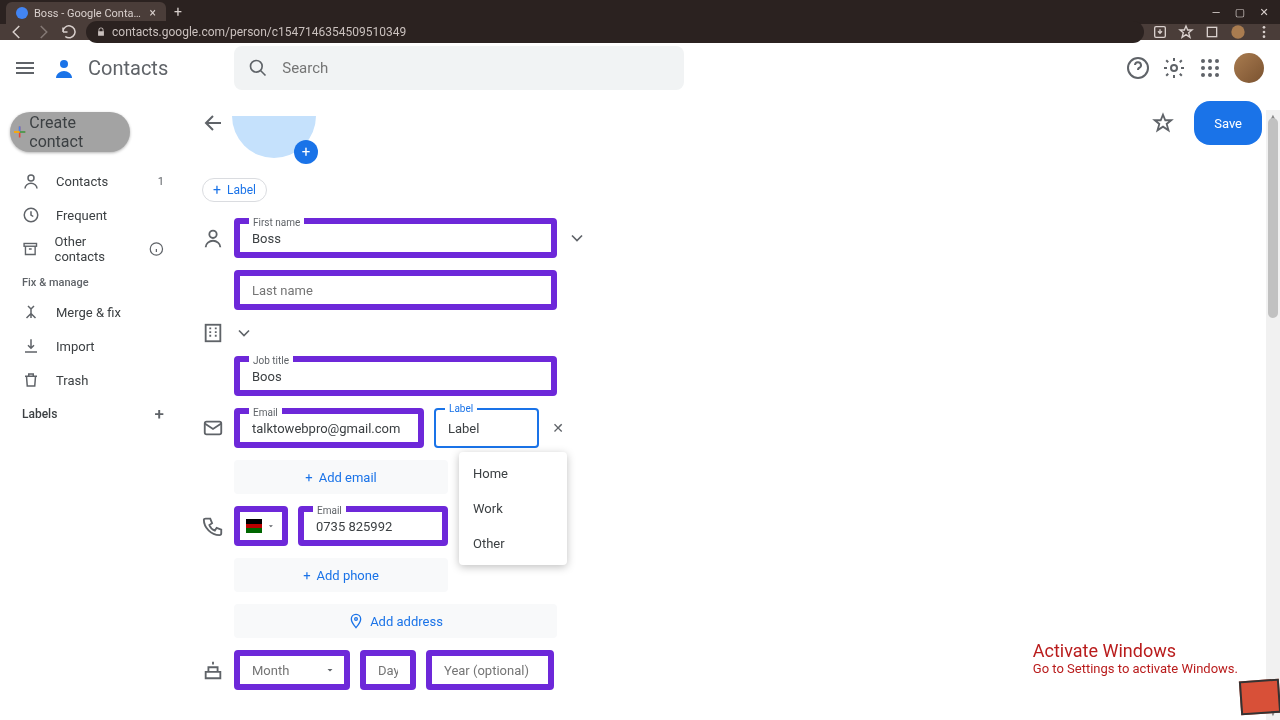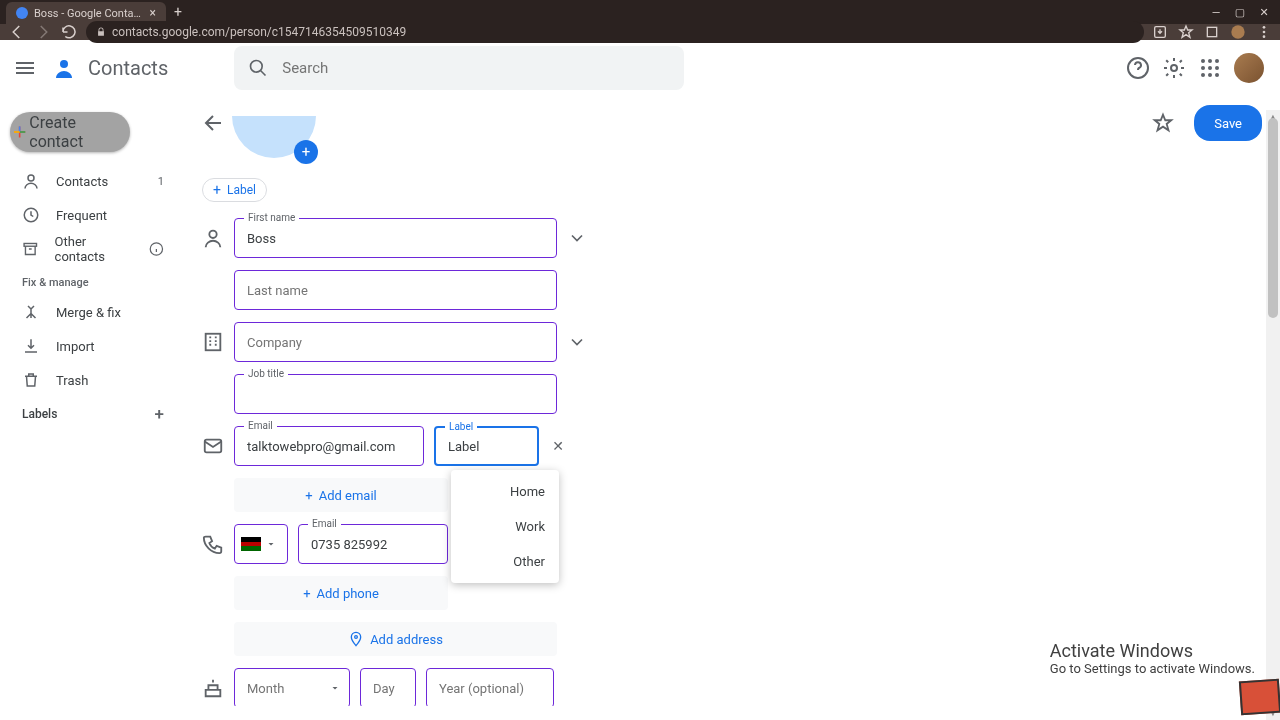--- a/index.html
+++ b/index.html
@@ -45,51 +45,51 @@
   .side-section { font-size: 11px; color: #5f6368; padding: 10px 0 6px 22px; font-weight: 500; }
   .labels-row { display: flex; align-items: center; padding: 0 14px 0 22px; height: 34px; }
   .labels-row span { font-size: 12px; font-weight: 500; color: #3c4043; }
   .labels-row .plus { margin-left: auto; font-size: 17px; color: #5f6368; cursor: pointer; }
 
   
   .main { flex: 1; padding: 0 18px 0 24px; overflow-y: auto; position: relative; }
   .topbar { display: flex; align-items: center; gap: 12px; height: 54px; }
   .back-arrow { width: 24px; height: 24px; color: #5f6368; cursor: pointer; }
   .star { margin-left: auto; width: 22px; color: #5f6368; cursor: pointer; }
-  .save-btn { background: #1a73e8; color: #fff; border: none; border-radius: 16px; height: 36px; padding: 0 20px; font-size: 13px; cursor: pointer; margin-left: 8px; }
+  .save-btn { background: #1a73e8; color: #fff; border: none; border-radius: 16px; height: 44px; padding: 0 20px; font-size: 13px; cursor: pointer; margin-left: 8px; }
 
   .avatar-circle { position: relative; width: 84px; height: 8px; margin-left: 30px; overflow: visible; }
   .avatar-circle::before { content:''; position:absolute; left:0; bottom:0; width:84px; height:42px; background:#c5e1fc; border-radius:0 0 42px 42px; }
   .avatar-add { position:absolute; right:-2px; bottom:-6px; width:24px; height:24px; background:#1a73e8; border-radius:50%; display:flex; align-items:center; justify-content:center; color:#fff; font-size:15px; }
 
   .label-chip { margin: 20px 0 16px 0; display:inline-flex; align-items:center; gap:6px; border:1px solid #dadce0; border-radius:12px; height:24px; padding:0 10px; font-size:12px; color:#1a73e8; cursor:pointer; }
 
   .form { max-width: 580px; }
   .row { display:flex; align-items:center; gap:10px; margin-bottom:12px; }
   .row-icon { width:22px; color:#5f6368; display:flex; justify-content:center; }
-  .field { position:relative; border:1px solid #6d28d9; border-radius:4px; height:40px; flex:1; display:flex; align-items:center; }
+  .field { position:relative; border:6px solid #6d28d9; border-radius:4px; height:40px; flex:1; display:flex; align-items:center; }
   .field input { border:none; outline:none; width:100%; padding:0 12px; font-size:13px; color:#3c4043; background:transparent; }
   .field .float-label { position:absolute; top:-7px; left:9px; background:#fff; padding:0 4px; font-size:10px; color:#5f6368; }
   .field.focused { border:2px solid #1a73e8; }
   .field.focused .float-label { color:#1a73e8; }
   .expand { width:20px; color:#5f6368; cursor:pointer; }
   .remove-x { width:18px; color:#5f6368; cursor:pointer; font-size:14px; text-align:center; }
 
   .add-link { display:flex; align-items:center; justify-content:center; gap:6px; height:34px; border:1px solid transparent; border-radius:4px; background:#f8f9fa; color:#1a73e8; font-size:13px; cursor:pointer; margin-bottom:12px; margin-left:32px; width:323px; }
   .add-link.addr { width:323px; }
   .country-flag { width:20px; height:14px; background:linear-gradient(to bottom,#000 33%,#b00 33% 66%,#060 66%); position:relative; }
 
   .dropdown { position:absolute; background:#fff; border-radius:4px; box-shadow:0 2px 8px rgba(0,0,0,.25); width:108px; padding:4px 0; z-index:100; }
   .dropdown-item { padding:10px 14px; font-size:13px; color:#3c4043; cursor:pointer; }
 
   .scrollbar { position:absolute; right:0; top:110px; width:14px; height:calc(720px - 110px); background:#f1f1f1; }
   .scroll-thumb { position:absolute; right:2px; width:10px; height:200px; top:8px; background:#c1c1c1; border-radius:5px; }
   .scroll-arrow { position:absolute; right:2px; width:10px; font-size:9px; text-align:center; color:#888; }
 
-  .watermark { position:absolute; right:25px; bottom:44px; color:#404040; }
+  .watermark { position:absolute; right:42px; bottom:44px; color:#b91c1c; }
   .watermark h3 { font-size:18px; font-weight:400; }
   .watermark p { font-size:13px; }
   .sticker { position:absolute; right:0; bottom:6px; width:40px; height:34px; background:#d85038; transform:rotate(-4deg); border:2px solid #333; }
 
   svg { width:100%; height:100%; }
 </style>
 </head>
 <body>
 
 <div class="titlebar">
@@ -306,52 +306,50 @@
         </div>
       </div>
 
       <div class="row">
         <div class="row-icon">
             <svg viewBox="0 0 24 24" fill="none" stroke="#5f6368" stroke-width="2">
               <rect x="4" y="3" width="16" height="18"></rect>
               <path d="M8 7h2M14 7h2M8 11h2M14 11h2M8 15h2M14 15h2"></path>
             </svg>
           </div>
-        <div class="field" style="max-width:323px">
-          <input placeholder="Company" style="">
-        </div>
         <svg class="expand" viewBox="0 0 24 24" fill="none" stroke="#5f6368" stroke-width="2">
             <path d="M6 9l6 6 6-6"></path>
           </svg>
       </div>
       <div class="row">
         <div class="row-icon"></div>
         <div class="field" style="max-width:323px">
           <span class="float-label">Job title</span>
+          <input value="Boos" style="">
         </div>
       </div>
 
       <div class="row" style="position:relative">
         <div class="row-icon">
             <svg viewBox="0 0 24 24" fill="none" stroke="#5f6368" stroke-width="2">
               <rect x="3" y="5" width="18" height="14" rx="2"></rect>
               <path d="M3 7l9 6 9-6"></path>
             </svg>
           </div>
         <div class="field" style="width:190px;flex:none">
           <span class="float-label">Email</span>
           <input value="talktowebpro@gmail.com" style="">
         </div>
         <div class="field focused" style="width:105px;flex:none">
           <span class="float-label">Label</span>
           <input value="Label" style="">
         </div>
         <div class="remove-x">✕</div>
 
-        <div class="dropdown" style="left:249px; top:44px;text-align:right;">
+        <div class="dropdown" style="left:257px; top:44px;">
           <div class="dropdown-item">Home</div>
           <div class="dropdown-item">Work</div>
           <div class="dropdown-item">Other</div>
         </div>
       </div>
       <div class="add-link" style="width:214px">
         <span>+</span>
         <span>Add email</span>
       </div>
 

